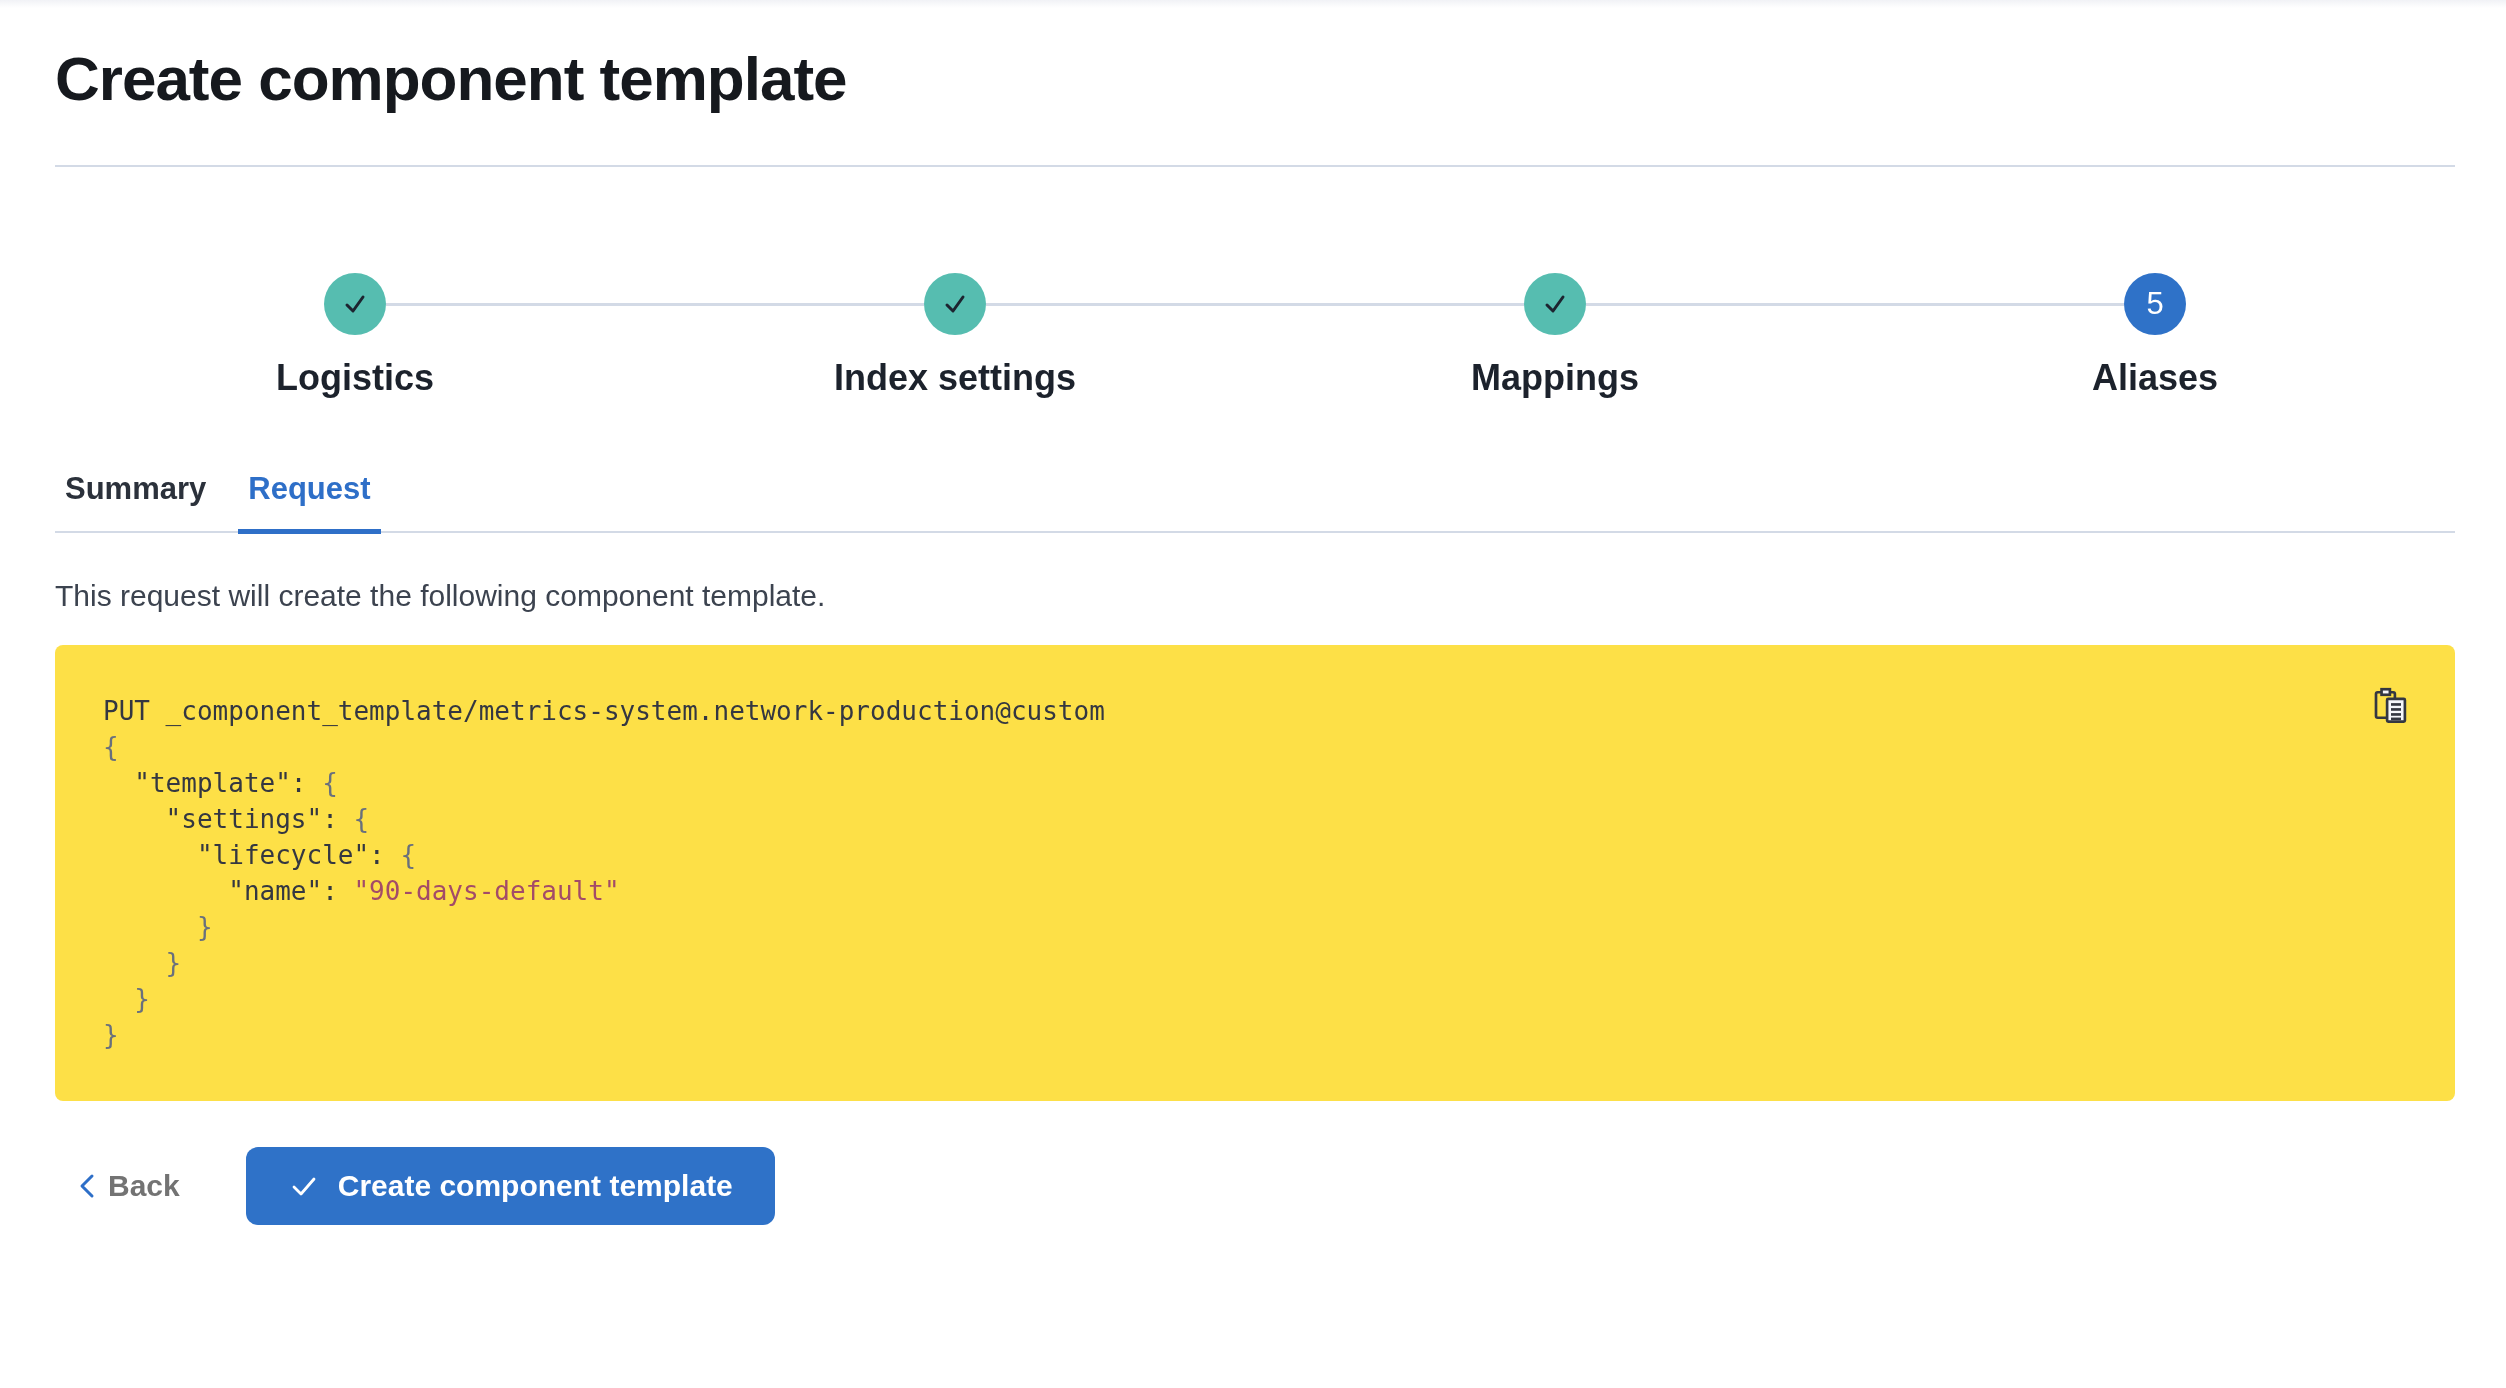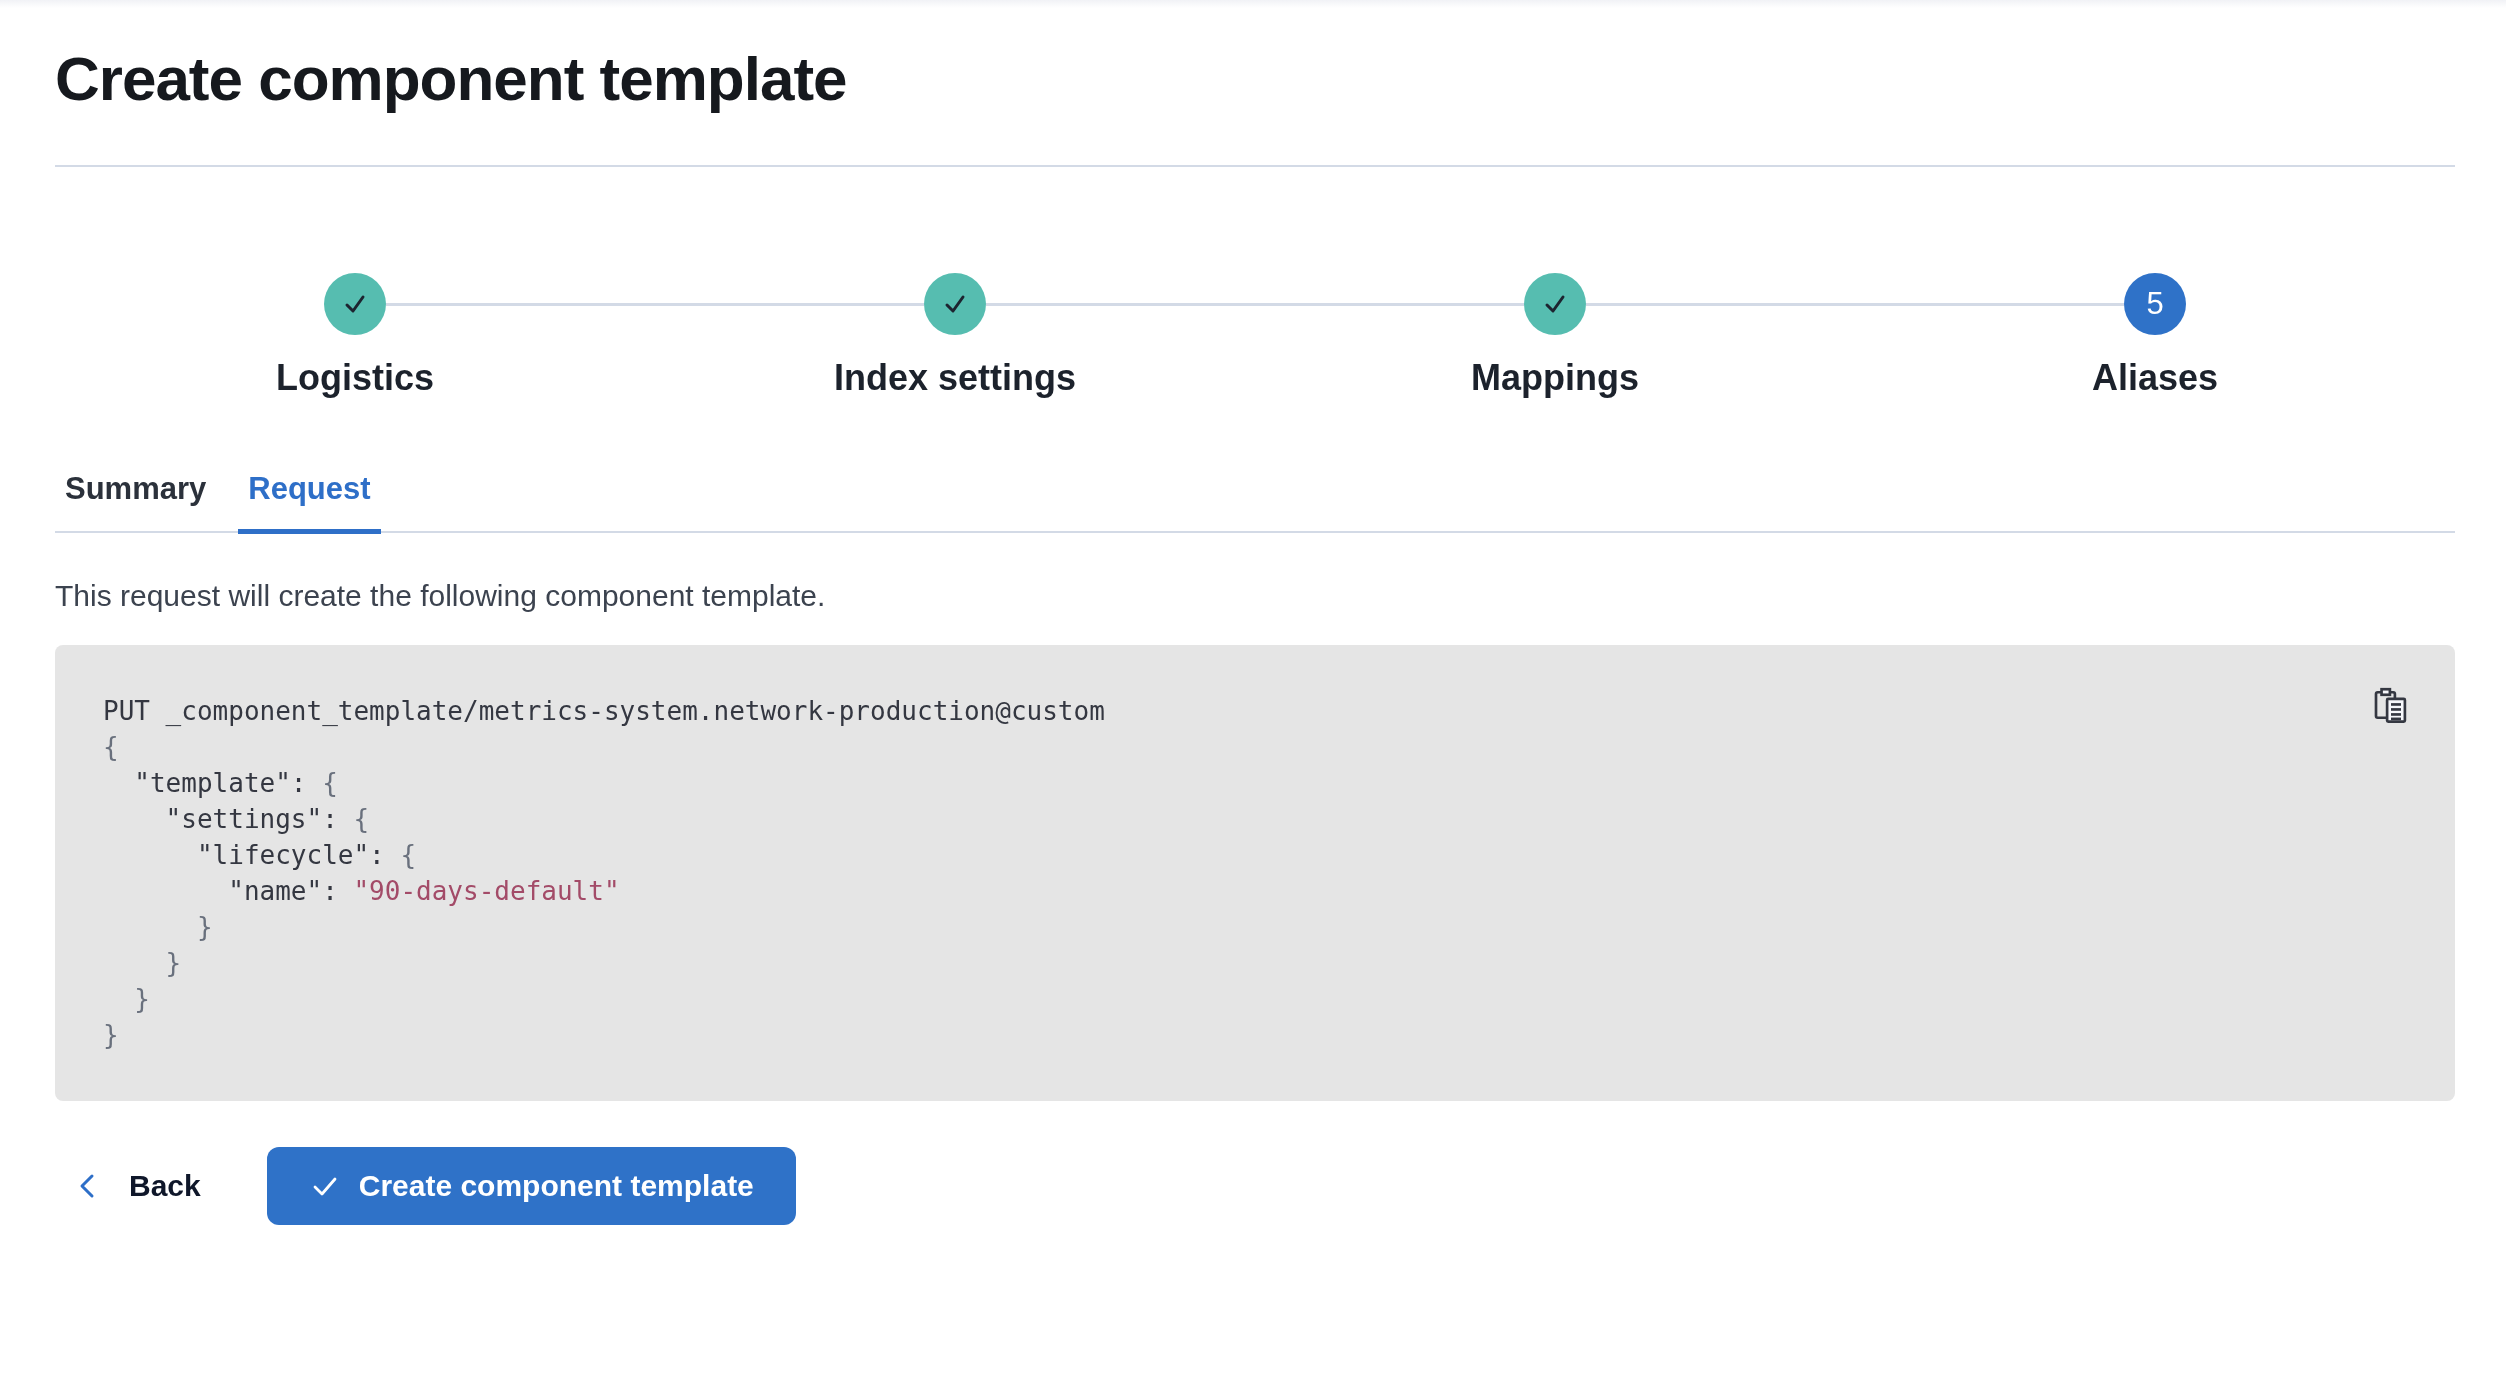--- a/index.html
+++ b/index.html
@@ -58,41 +58,41 @@
     line-height: 36px; cursor: pointer;
   }
   .tab.active { color: #2E6FC8; border-bottom-color: #2E6FC8; }
 
   
   p.request-desc { margin: 44px 0 0; font-size: 30px; line-height: 38px; color: #3c434f; }
 
   
   .code-block {
     position: relative; margin-top: 30px;
-    background: #e5e5e5; border-radius: 8px; padding: 48px;
+    background: #fde047; border-radius: 8px; padding: 48px;
   }
   .code-block pre {
     margin: 0; font-family: "DejaVu Sans Mono", "Liberation Mono", monospace;
     font-size: 26px; line-height: 36px; color: #343741; white-space: pre;
   }
   .tok-plain  { color: #343741; }
   .tok-punct  { color: #69707D; }
   .tok-string { color: #A34B68; }
   .copy-btn {
     position: absolute; top: 40px; right: 44px; width: 40px; height: 40px;
     background: none; border: none; padding: 0; cursor: pointer;
   }
   .copy-btn svg { display: block; }
 
   
   .footer-actions { display: flex; align-items: center; margin-top: 46px; }
   .back-btn {
-    display: flex; align-items: center; gap: 28px;
+    display: flex; align-items: center; gap: 7px;
     padding: 0 20px; height: 78px;
-    color: #0f172a; font-size: 30px; font-weight: 600;
+    color: #737373; font-size: 30px; font-weight: 600;
     text-decoration: none; cursor: pointer;
   }
   .primary-btn {
     display: flex; align-items: center; justify-content: center; gap: 18px;
     margin-left: 46px; height: 78px; padding: 0 42px;
     background: #2F72C8; border: none; border-radius: 12px;
     color: #ffffff; font-family: inherit; font-size: 30px; font-weight: 600;
     cursor: pointer;
   }
 </style>

